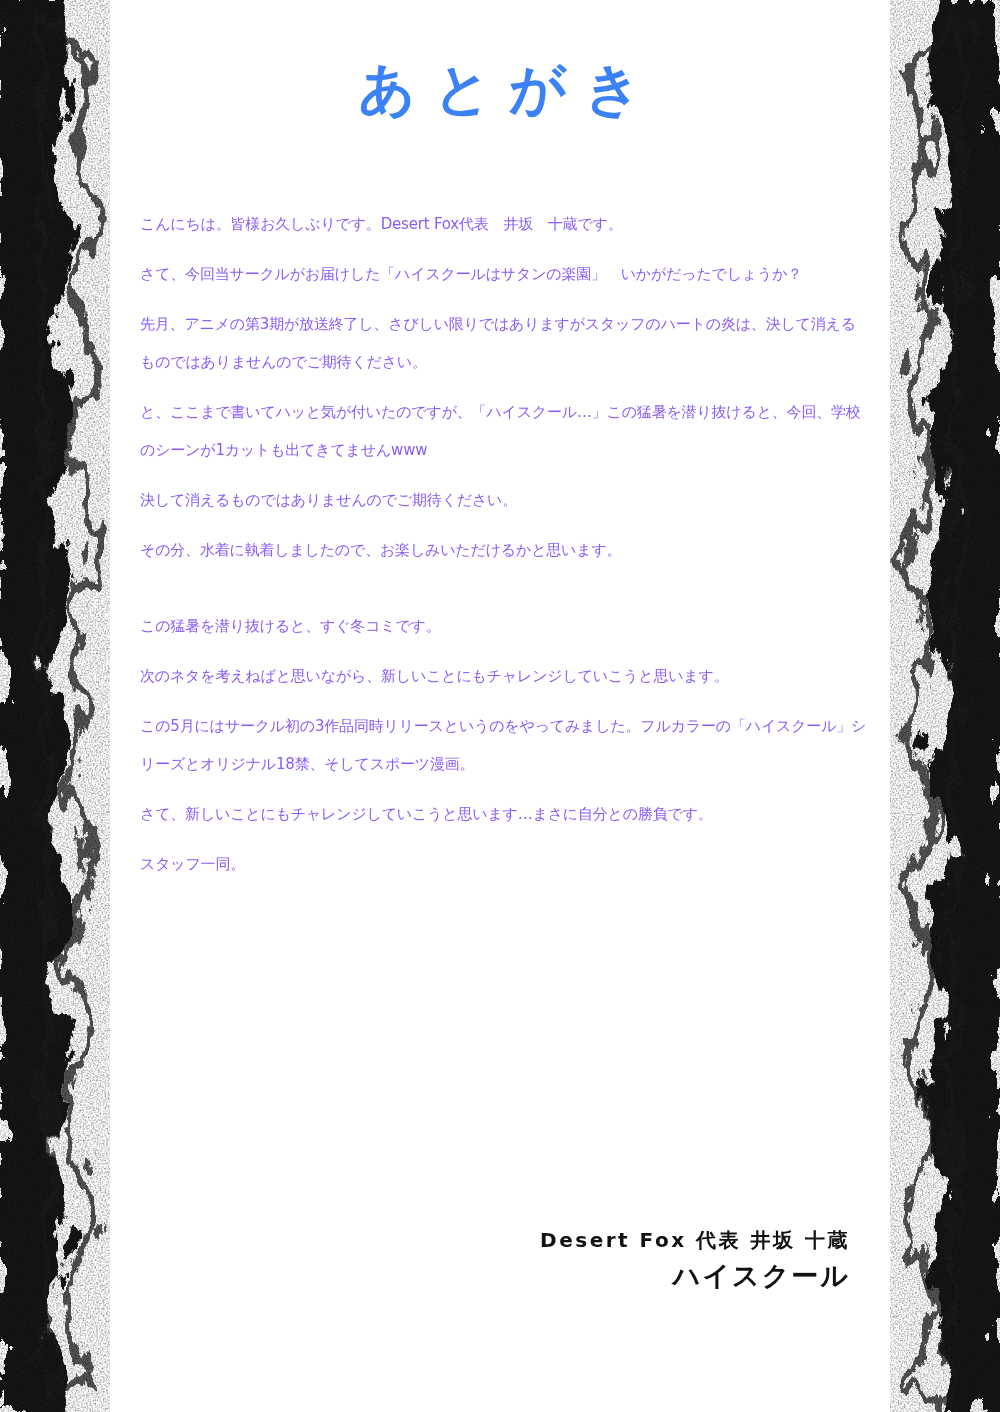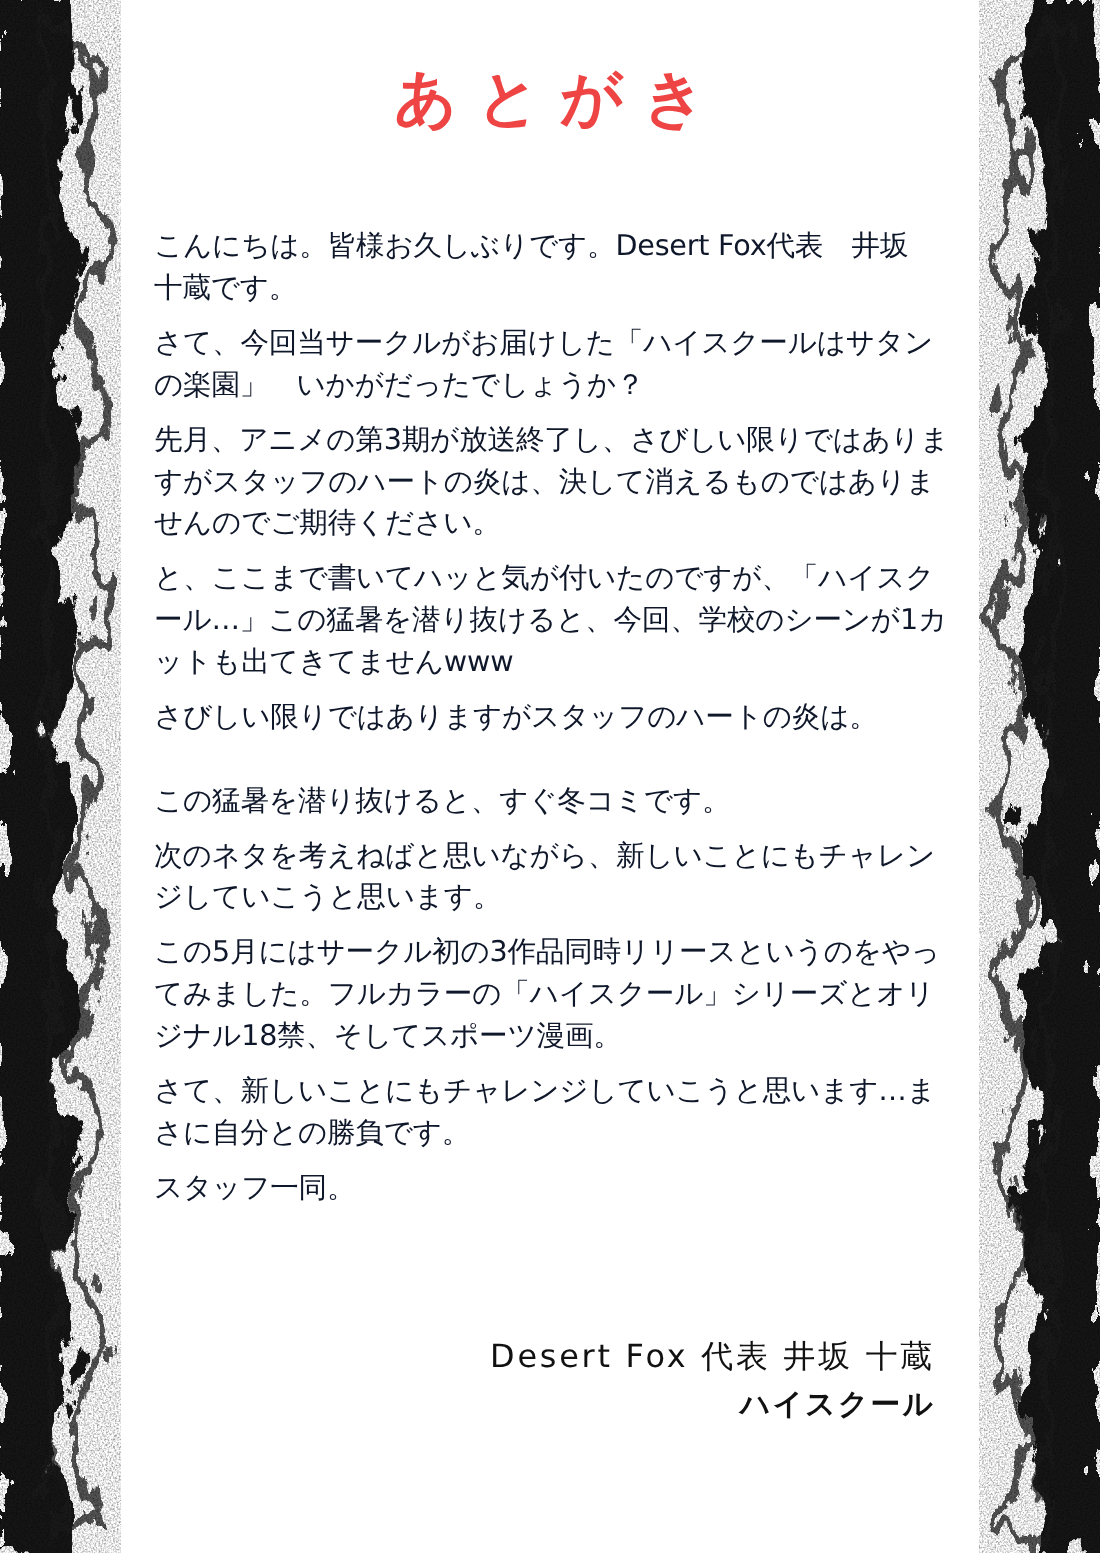--- a/index.html
+++ b/index.html
@@ -35,52 +35,52 @@
   .title {
     position: absolute;
     top: 52px;
     left: 0;
     width: 100%;
     text-align: center;
     font-family: Liberation Serif, serif;
     font-size: 56px;
     font-weight: bold;
     letter-spacing: 18px;
-    color: #ef4444;
+    color: #3b82f6;
     text-indent: 18px;
   }
 
   
   .body-text {
     position: absolute;
     left: 140px;
     top: 205px;
     width: 730px;
     font-family: "DejaVu Sans", sans-serif;
-    font-size: 26px;
+    font-size: 15px;
     line-height: 38px;
-    color: #0f172a;
+    color: #8b5cf6;
     letter-spacing: -0.2px;
   }
   .para { margin: 0 0 0 0; }
   .para + .para { margin-top: 12px; }
   .gap { height: 38px; }
 
   
   .signature {
     position: absolute;
     right: 150px;
     bottom: 118px;
     text-align: right;
     font-family: "DejaVu Sans", sans-serif;
     color: #111111;
   }
   .sig-line1 {
-    font-size: 29px;
-    font-weight: normal;
+    font-size: 20px;
+    font-weight: bold;
     letter-spacing: 2.5px;
     white-space: nowrap;
   }
   .sig-line2 {
     font-size: 27px;
     font-weight: bold;
     letter-spacing: 2px;
     margin-top: 4px;
     white-space: nowrap;
   }
@@ -138,21 +138,22 @@
     </svg>
   </div>
 
   <div class="title">あとがき</div>
 
   <div class="body-text">
     <p class="para">こんにちは。皆様お久しぶりです。Desert Fox代表　井坂　十蔵です。</p>
     <p class="para">さて、今回当サークルがお届けした「ハイスクールはサタンの楽園」　いかがだったでしょうか？</p>
     <p class="para">先月、アニメの第3期が放送終了し、さびしい限りではありますがスタッフのハートの炎は、決して消えるものではありませんのでご期待ください。</p>
     <p class="para">と、ここまで書いてハッと気が付いたのですが、「ハイスクール…」この猛暑を潜り抜けると、今回、学校のシーンが1カットも出てきてませんwww</p>
-    <p class="para">さびしい限りではありますがスタッフのハートの炎は。</p>
+    <p class="para">決して消えるものではありませんのでご期待ください。</p>
+    <p class="para">その分、水着に執着しましたので、お楽しみいただけるかと思います。</p>
 
     <div class="gap"></div>
 
     <p class="para">この猛暑を潜り抜けると、すぐ冬コミです。</p>
     <p class="para">次のネタを考えねばと思いながら、新しいことにもチャレンジしていこうと思います。</p>
     <p class="para">この5月にはサークル初の3作品同時リリースというのをやってみました。フルカラーの「ハイスクール」シリーズとオリジナル18禁、そしてスポーツ漫画。</p>
     <p class="para">さて、新しいことにもチャレンジしていこうと思います…まさに自分との勝負です。</p>
     <p class="para">スタッフ一同。</p>
   </div>
 

